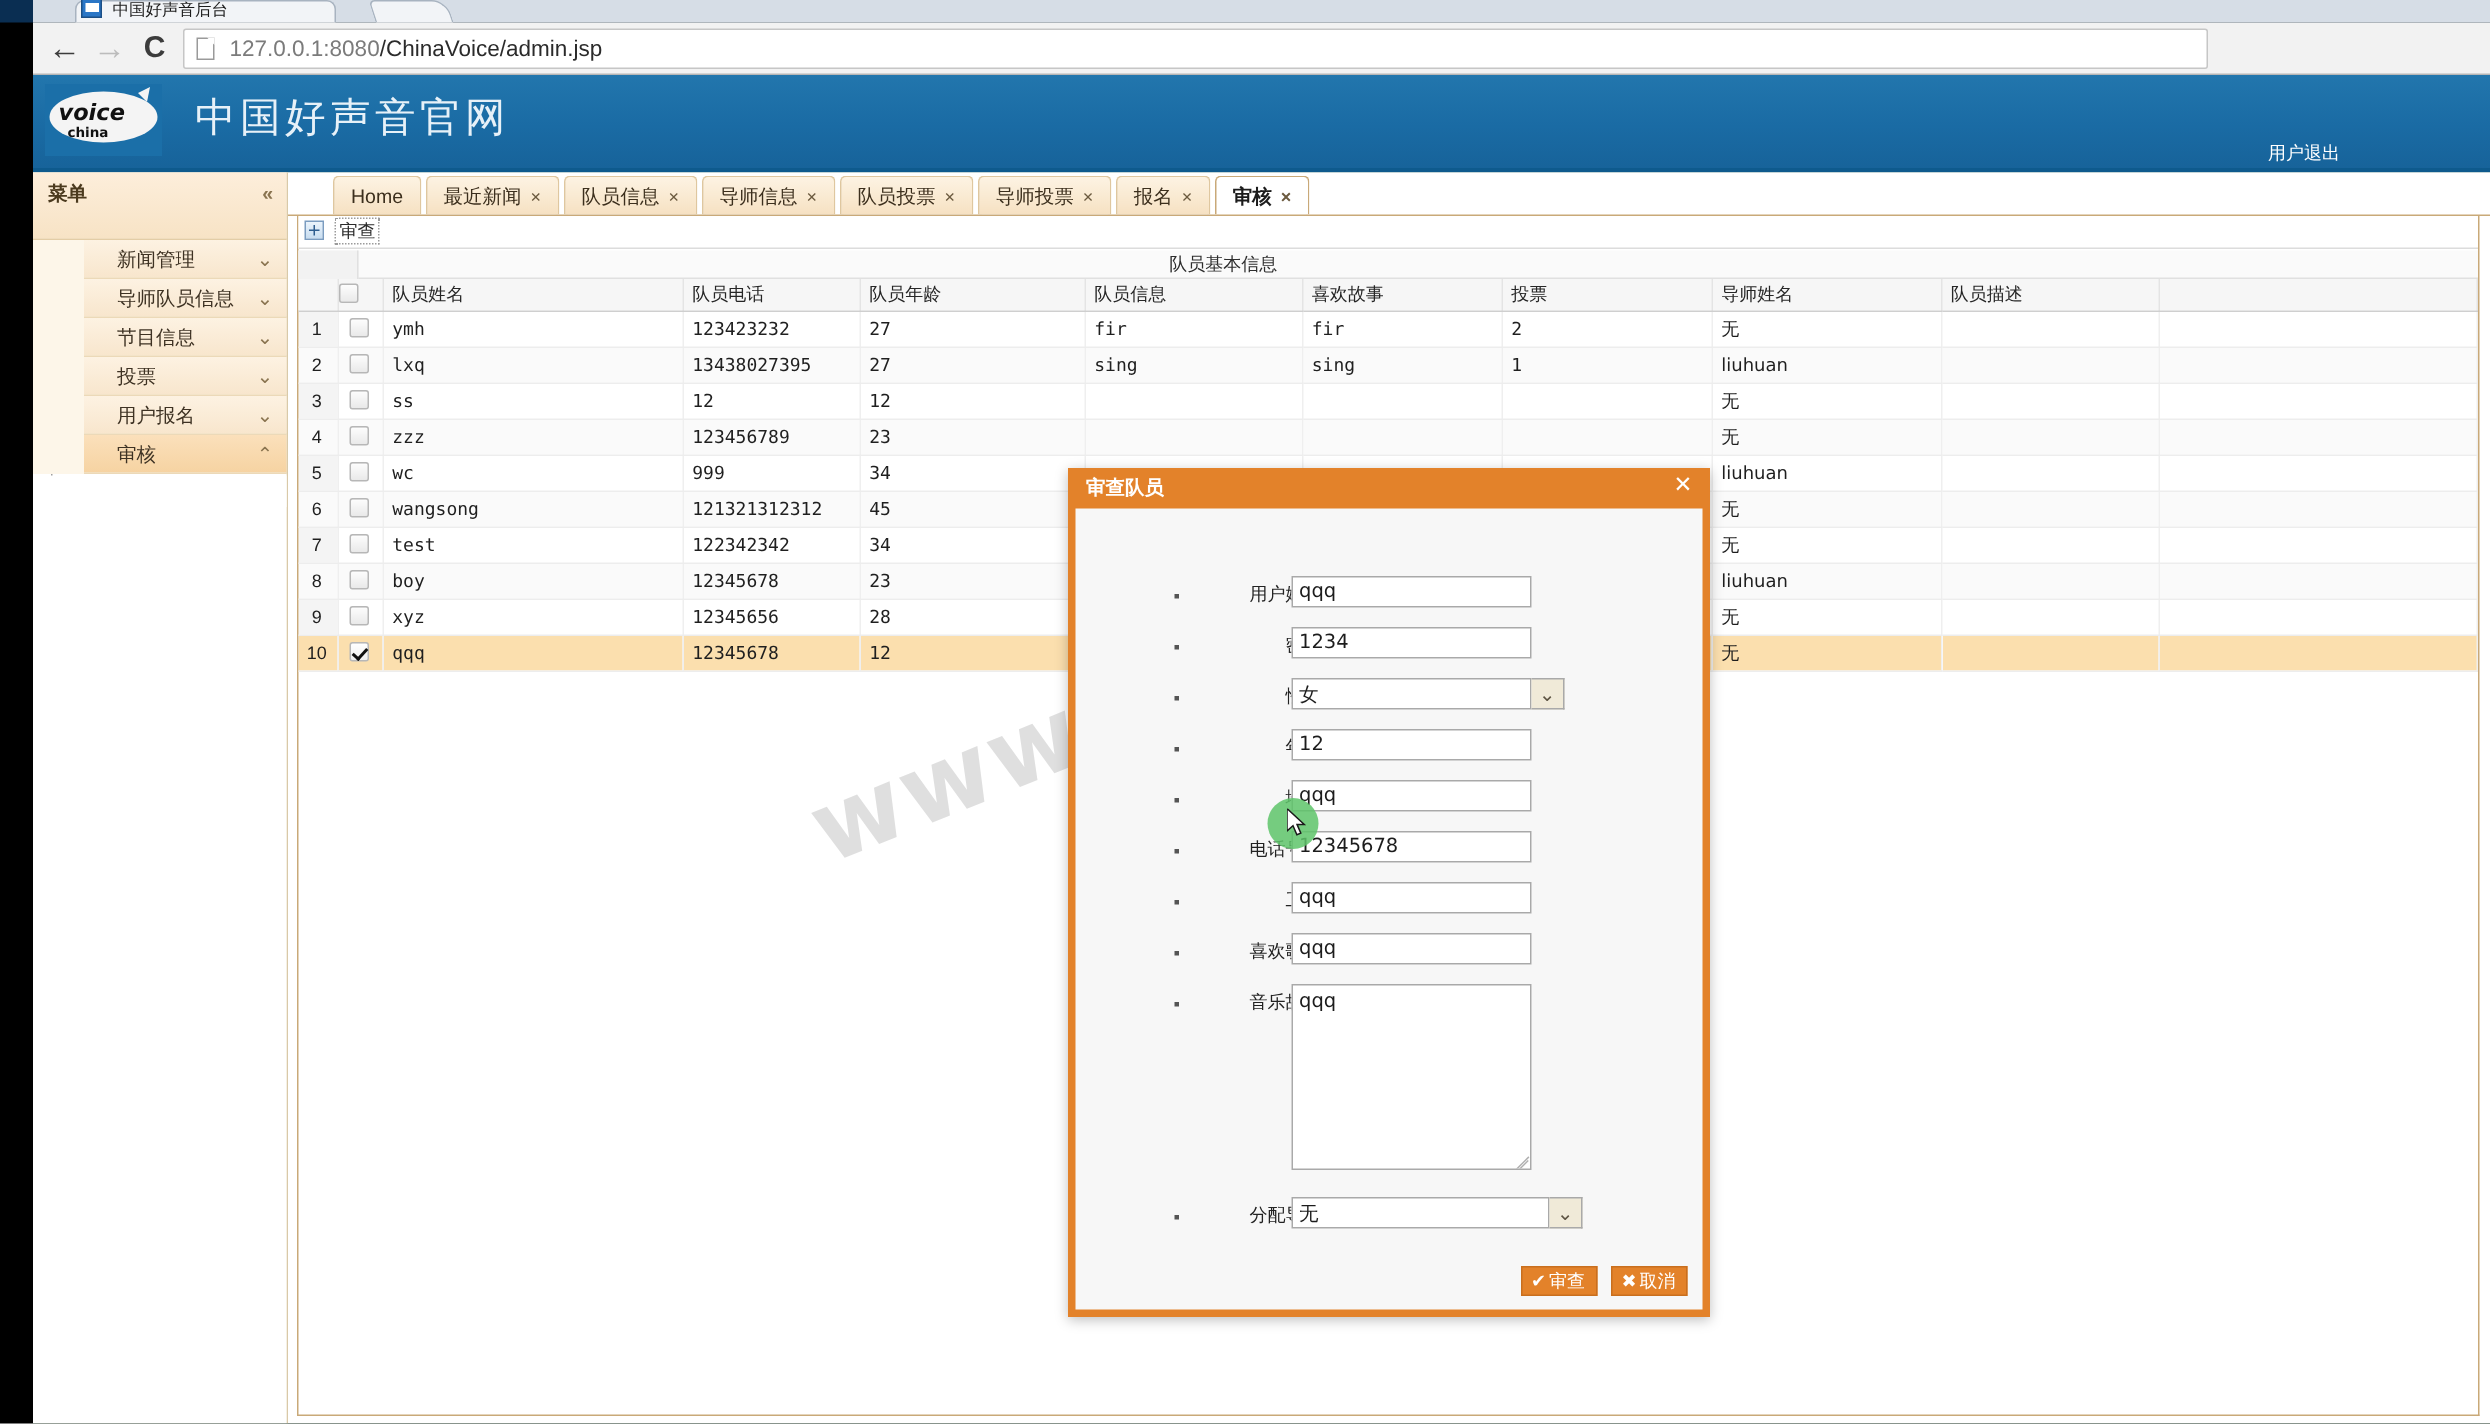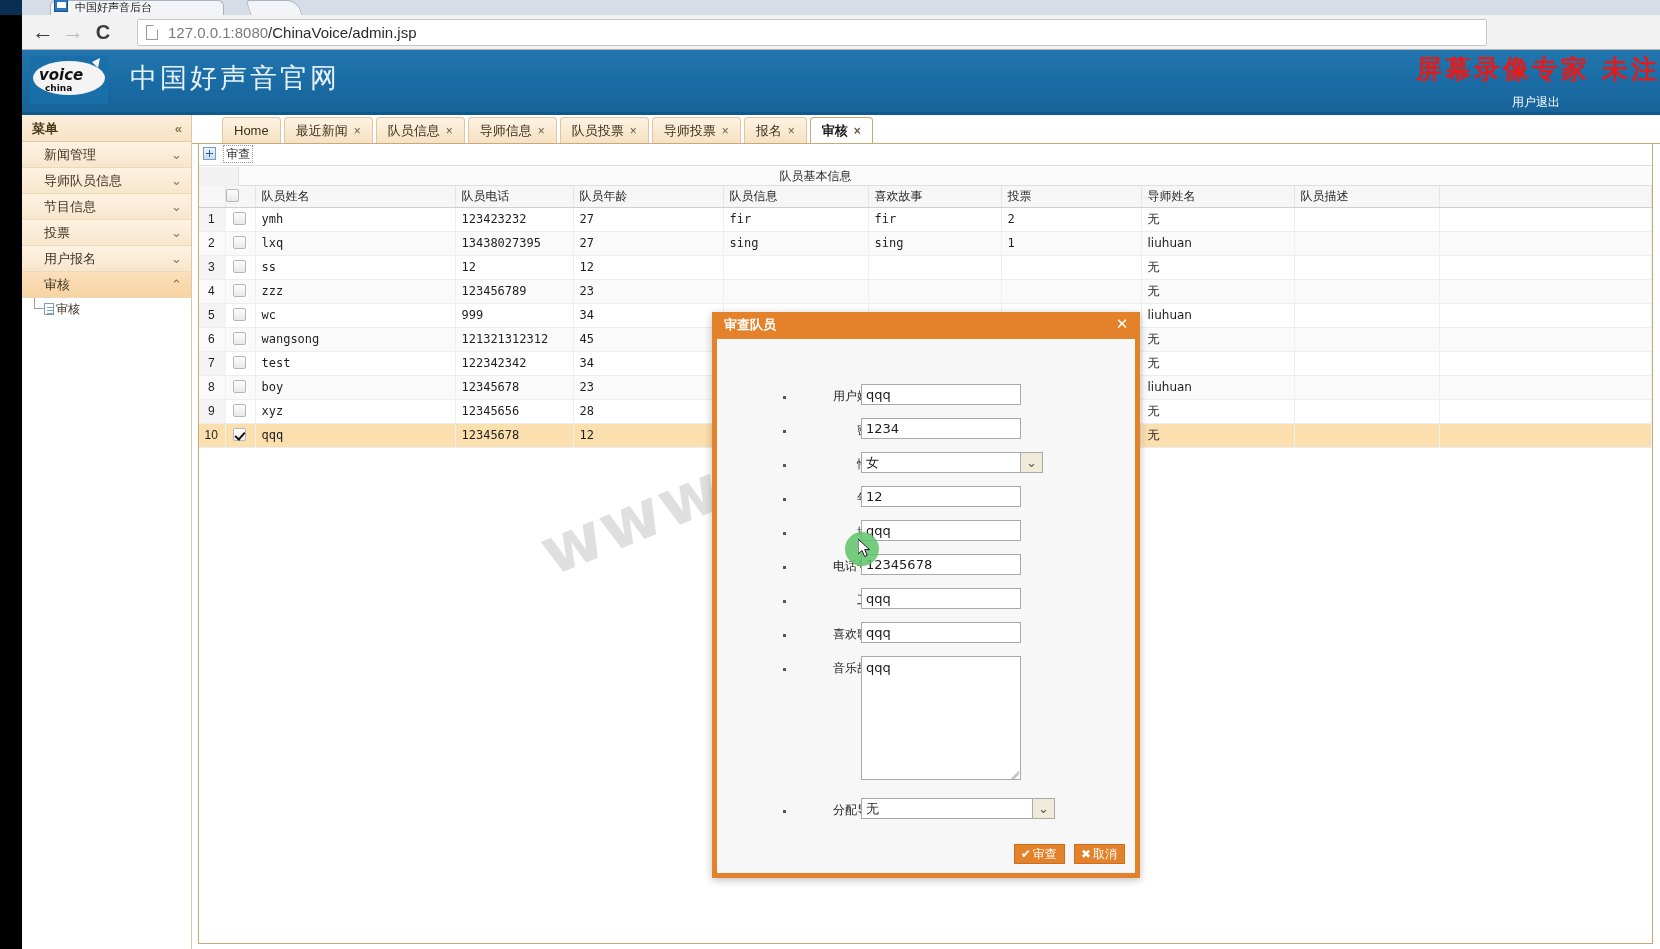--- a/index.html
+++ b/index.html
@@ -48,21 +48,21 @@
     background:#f2f2f2; border-bottom:1px solid #b6b6b6;
   }
   .nav-back, .nav-fwd, .nav-reload {
     position:absolute; top:6px; font-size:22px; color:#5a5a5a; line-height:22px;
     width:26px; text-align:center; cursor:default;
   }
   .nav-back{ left:8px; color:#3c3c3c; }
   .nav-fwd{ left:38px; color:#bcbcbc; }
   .nav-reload{ left:68px; font-size:20px; color:#3c3c3c; font-weight:bold; }
   .omnibox {
-    position:absolute; left:115px; top:4px; width:1350px; height:27px;
+    position:absolute; left:100px; top:4px; width:1350px; height:27px;
     background:#fff; border:1px solid #c6c6c6; border-radius:2px;
     padding-left:30px; line-height:26px; font-size:15px; color:#2b2b2b;
     overflow:hidden; white-space:nowrap;
   }
   .omnibox .doc-ico{
     position:absolute; left:8px; top:5px; width:12px; height:15px;
     background:#fff; border:1px solid #9a9a9a;
   }
   .omnibox .doc-ico::after{
     content:""; position:absolute; right:-1px; top:-1px;
@@ -113,30 +113,30 @@
     position:absolute; left:0; top:65px; width:1638px; height:834px;
     background:#fff;
   }
 
   
   .sidebar{
     position:absolute; left:0; top:0; width:170px; height:834px;
     background:#fdf6e9; border-right:1px solid #d9c9a8;
   }
   .menu-head{
-    position:relative; height:27px; line-height:27px;
+    position:relative; height:45px; line-height:27px;
     background:linear-gradient(#fdeedb,#f7e3c5);
     border-bottom:1px solid #e3cda6;
     padding-left:10px; font-weight:bold; color:#4b3a1e; font-size:13px;
   }
   .menu-item{
     position:relative; height:26px; line-height:26px;
     background:linear-gradient(#fdf2e2,#f8e6cd);
     border-bottom:1px solid #ecd9b8;
-    padding-left:22px; color:#3e3223; font-size:13px; cursor:default;
+    padding-left:22px; color:#3e3223; font-size:13px; cursor:default;margin-left:34px;
   }
   .menu-item.active{
     background:linear-gradient(#fbe0bb,#f6d3a2);
     font-weight:normal;
   }
   .chev{
     position:absolute; right:9px; top:0; color:#8a7450; font-size:13px;
   }
   .menu-sub{
     position:relative; height:22px; line-height:22px;
@@ -369,21 +369,20 @@
   <div class="site-header">
     <div class="logo">
       <svg width="78" height="48" viewBox="0 0 78 48">
         <ellipse cx="39" cy="22" rx="36" ry="17" fill="#f4f4f4"></ellipse>
         <text x="9" y="24" font-family="DejaVu Sans, sans-serif" font-size="15" font-style="italic" font-weight="bold" fill="#111">voice</text>
         <text x="15" y="35" font-family="DejaVu Sans, sans-serif" font-size="9" font-weight="bold" fill="#111">china</text>
         <path d="M62 6 L70 2 L68 12 Z" fill="#f4f4f4"></path>
       </svg>
     </div>
     <div class="site-title">中国好声音官网</div>
-    <div class="watermark-red">屏幕录像专家 未注</div>
     <div class="logout">用户退出</div>
   </div>
   <div class="header-rule"></div>
 
   <div class="region">
 
     <div class="sidebar">
       <div class="menu-head">
         <span>菜单</span>
         <span class="chev">«</span>

